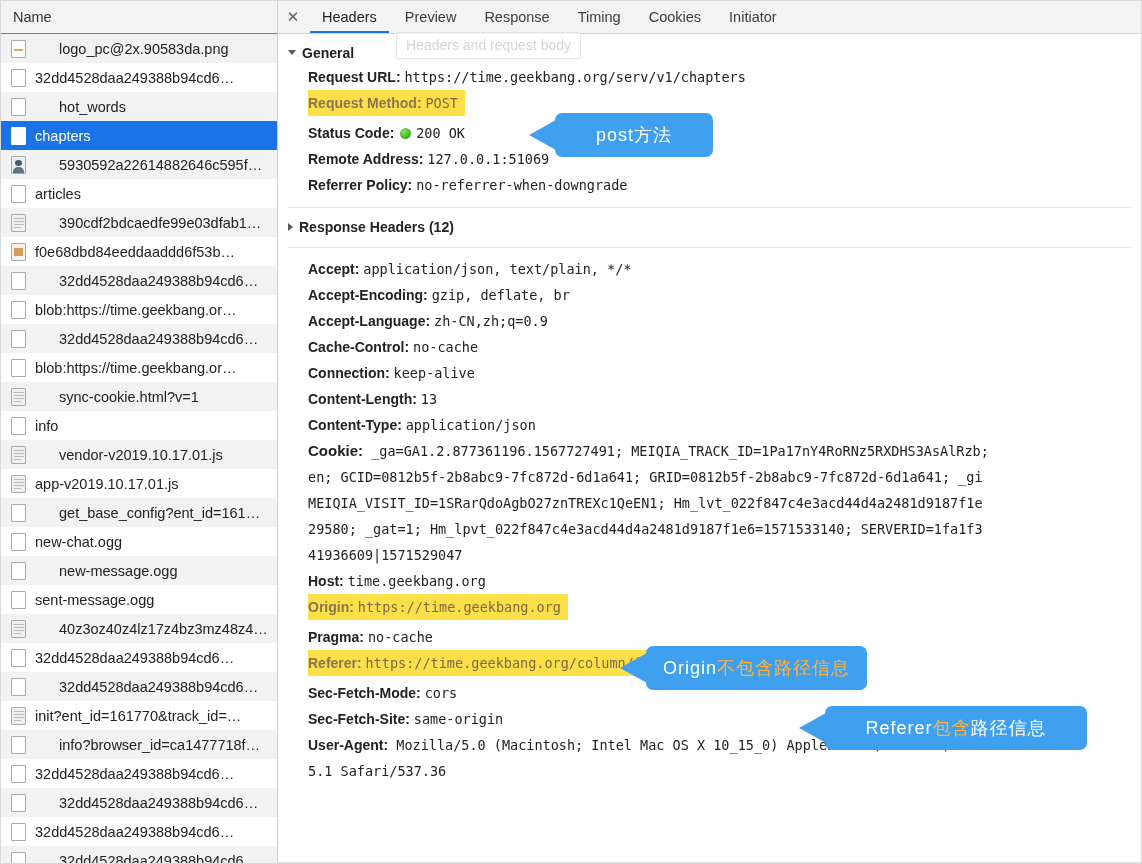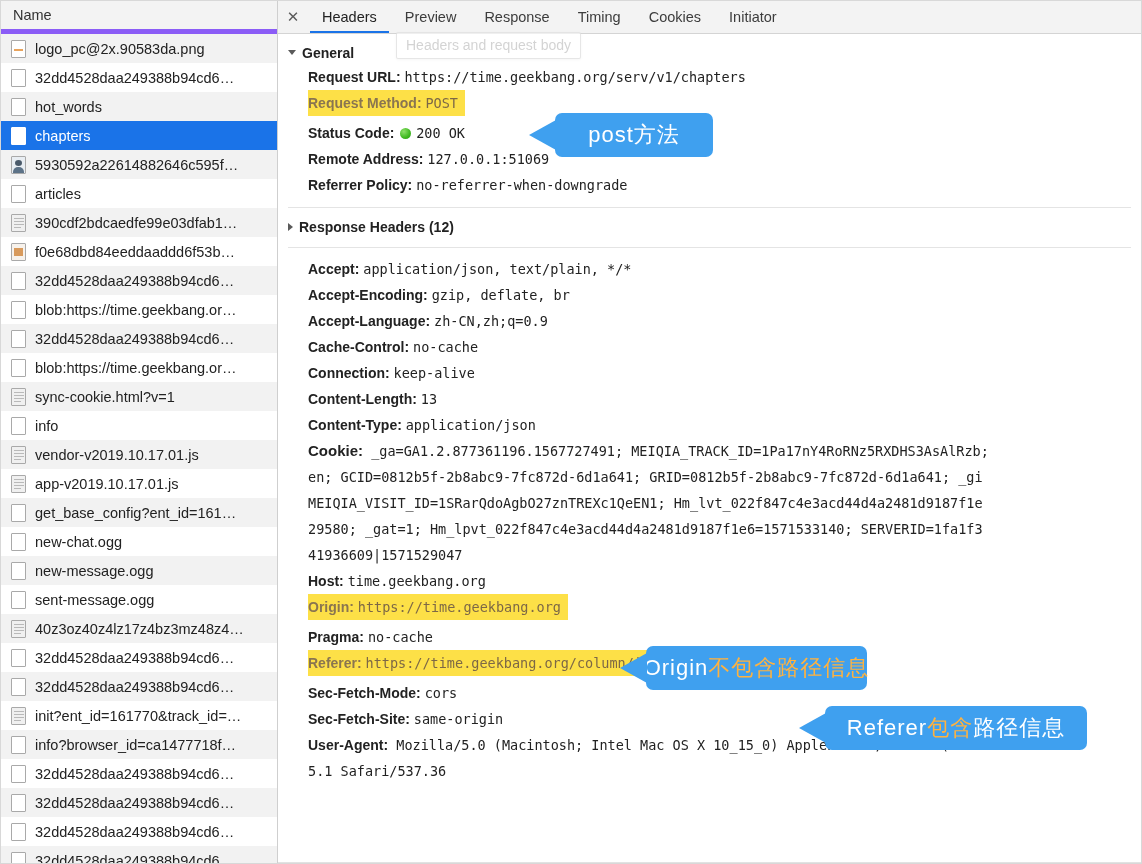--- a/index.html
+++ b/index.html
@@ -25,38 +25,38 @@
     width:276px;
     flex:0 0 276px;
     border-right:1px solid #cfcfcf;
     background:#fff;
     display:flex;flex-direction:column;
     overflow:hidden;
   }
   .sidebar-head{
     height:33px;flex:0 0 33px;
     background:#f3f3f3;
-    border-bottom:5px solid #8b5cf6;
+    border-bottom:1px solid #8b5cf6;
     display:flex;align-items:center;
     padding-left:12px;
     font-size:14.5px;color:#333;
     box-sizing:border-box;
   }
   .sidebar-list{flex:1 1 auto;overflow:hidden;}
   .row{
     height:29px;
     display:flex;align-items:center;
     padding-left:10px;
     font-size:14.5px;
     color:#222;
     box-sizing:border-box;
     white-space:nowrap;
     overflow:hidden;
   }
-  .row.odd{background:#f2f2f2;}
+  .row.odd{background:#f2f2f2;gap:24px;}
   .row.even{background:#ffffff;}
   .row.selected{background:#1a73e8;color:#fff;}
   .row-label{
     overflow:hidden;text-overflow:ellipsis;white-space:nowrap;
     flex:1 1 auto;
   }
   .ico{
     width:15px;height:18px;flex:0 0 15px;
     margin-right:9px;
     box-sizing:border-box;
@@ -239,21 +239,21 @@
     margin:0 5px 0 2px;
     vertical-align:-1px;
   }
 
   
   .callout{
     position:absolute;
     background:#3fa0ef;
     border-radius:7px;
     color:#fff;
-    font-size:22px;
+    font-size:18px;
     display:flex;align-items:center;justify-content:center;
     letter-spacing:1px;
     white-space:nowrap;
     box-sizing:border-box;
     z-index:5;
   }
   .callout .hi{color:#ffb23f;}
   .callout:before{
     content:"";
     position:absolute;

